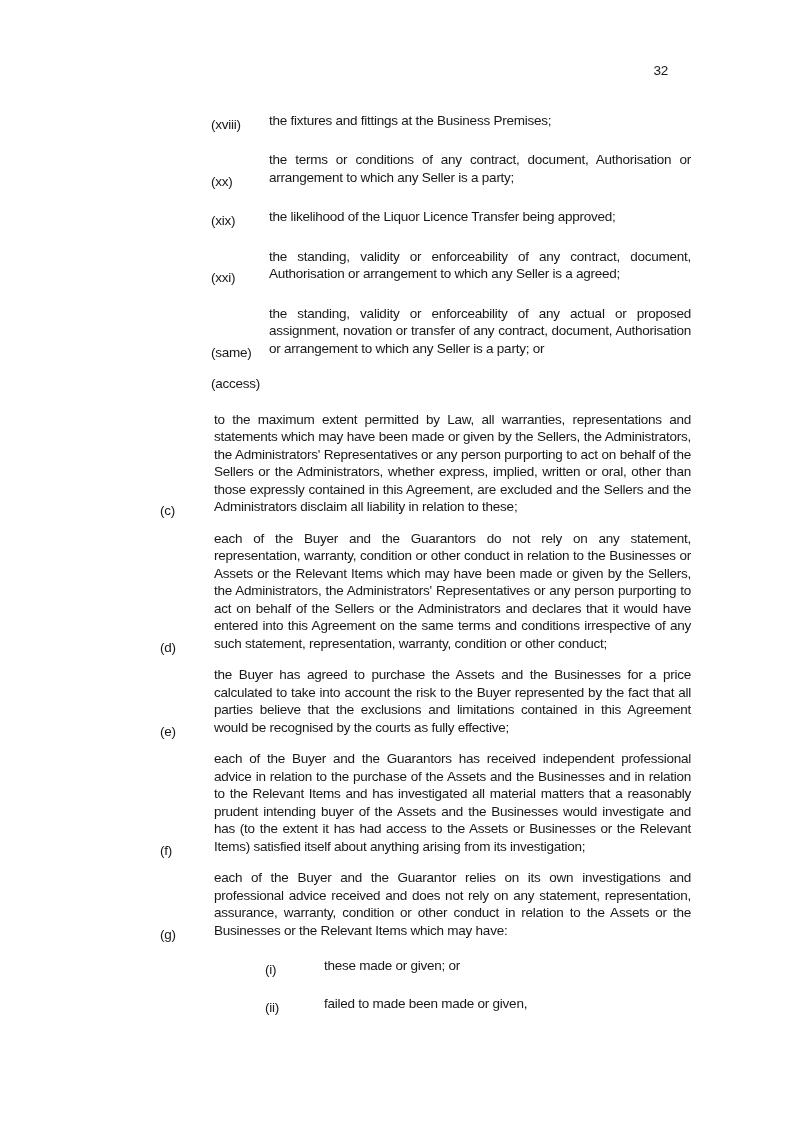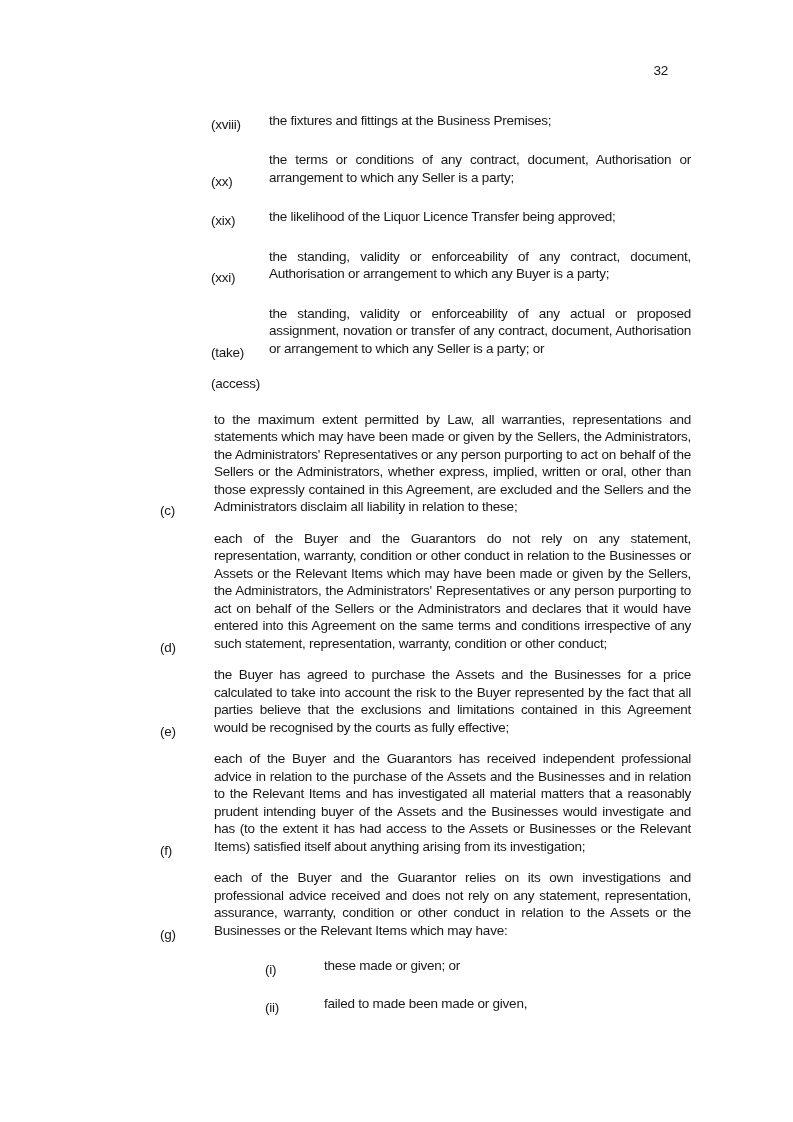--- a/index.html
+++ b/index.html
@@ -64,24 +64,24 @@
     <div class="li roman">
       <span class="lbl">(xx)</span>
       <p class="txt">the terms or conditions of any contract, document, Authorisation or arrangement to which any Seller is a party;</p>
     </div>
     <div class="li roman">
       <span class="lbl">(xix)</span>
       <p class="txt">the likelihood of the Liquor Licence Transfer being approved;</p>
     </div>
     <div class="li roman">
       <span class="lbl">(xxi)</span>
-      <p class="txt">the standing, validity or enforceability of any contract, document, Authorisation or arrangement to which any Buyer is a party;</p>
+      <p class="txt">the standing, validity or enforceability of any contract, document, Authorisation or arrangement to which any Seller is a agreed;</p>
     </div>
     <div class="li roman">
-      <span class="lbl">(take)</span>
+      <span class="lbl">(same)</span>
       <p class="txt">the standing, validity or enforceability of any actual or proposed assignment, novation or transfer of any contract, document, Authorisation or arrangement to which any Seller is a party; or</p>
     </div>
     <div class="li roman">
       <span class="lbl">(access)</span>
     </div>
   </div>
 
   <div class="letter-list">
     <div class="li letter">
       <span class="lbl">(c)</span>

